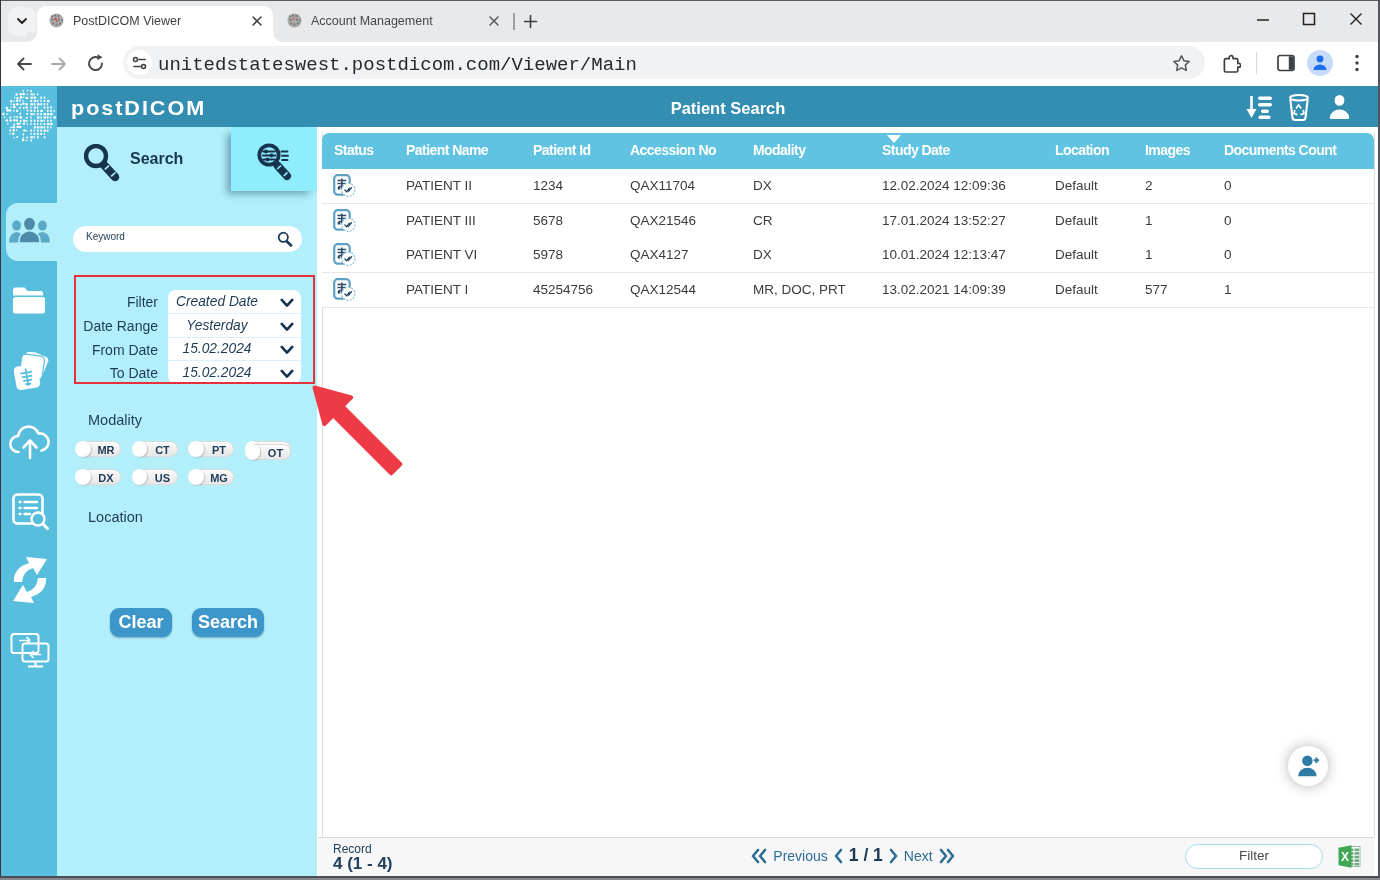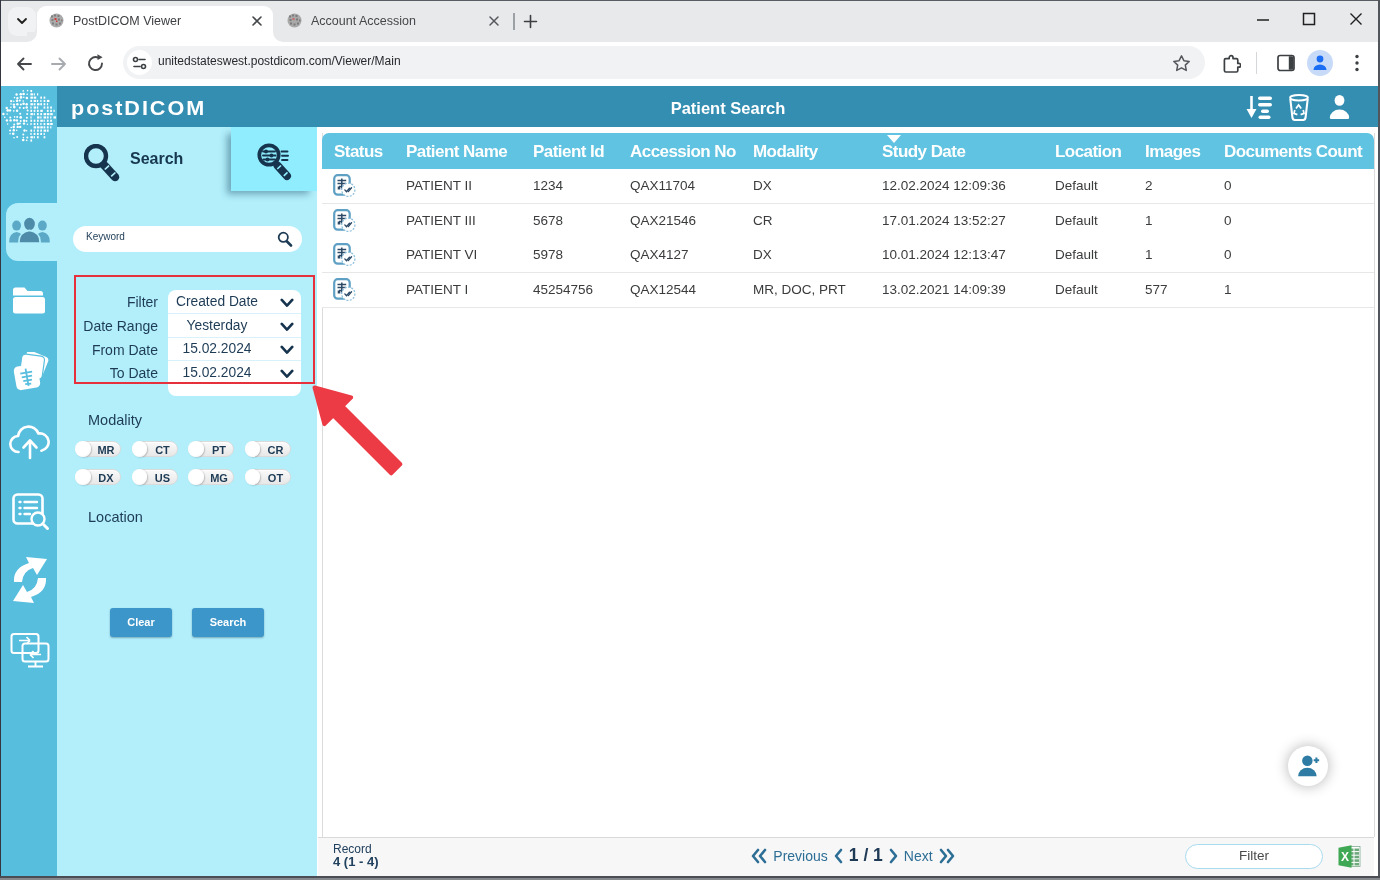--- a/index.html
+++ b/index.html
@@ -8,21 +8,21 @@
   #stage { position:relative; width:1380px; height:880px; }
   svg { display:block; }
 
   
   #tabstrip { left:0; top:0; width:1380px; height:42px; background:#E8E9EB; }
   #toolbar { left:0; top:42px; width:1380px; height:44px; background:#fff; }
   #tabactive { left:37px; top:6px; width:236px; height:36px; background:#fff; border-radius:9px 9px 0 0; }
   .tabtxt { font-size:12.5px; color:#3E4043; white-space:nowrap; }
   #chevbtn { left:8px; top:7px; width:28px; height:29px; border-radius:9px; background:#F1F2F3; }
   #urlpill { left:123px; top:46px; width:1082px; height:33px; border-radius:17px; background:#F1F2F4; }
-  .urltxt { font-size:12px; color:#27292D; }
+  .urltxt { font-size:19px; color:#27292D;font-family:Liberation Mono, monospace; }
   .winborder { background:#585C63; }
 
   
   #appheader { left:57px; top:86px; width:1322px; height:41px; background:#338EB2; }
   #sidebar { left:0px; top:86px; width:57px; height:794px; background:#58BEDE; }
   #panel { left:57px; top:127px; width:260px; height:753px; background:#B2EFFB; }
   #content { left:317px; top:127px; width:1062px; height:753px; background:#fff; }
   .navy { color:#17374F; }
 
   #logo { left:71px; top:97px; color:#fff; font-size:20px; font-weight:bold; letter-spacing:1.8px; transform:scaleX(1.08); transform-origin:left center; }
@@ -30,34 +30,34 @@
 
   
   #sbactive { left:6px; top:203px; width:51px; height:58px; background:#B2EFFB; border-radius:12px 0 0 12px; }
 
   
   #advtab { left:231px; top:127px; width:86px; height:64px; background:#8FEDFD; box-shadow:-6px 5px 7px -2px rgba(21,72,99,0.45); }
   .searchlbl { left:130px; top:150px; font-size:16px; font-weight:bold; }
   #keyword { left:73px; top:226px; width:229px; height:26px; background:#fff; border-radius:13px; }
   #keyword span { position:absolute; left:13px; top:5px; font-size:10px; color:#1D3B55; }
   #redbox { left:74px; top:275px; width:241px; height:109px; border:2.5px solid #E6303B; z-index:5; }
-  #ddgroup { left:168px; top:290px; width:133px; height:106px; background:#fff; border-radius:8px; }
+  #ddgroup { left:168px; top:290px; width:133px; height:94px; background:#fff; border-radius:8px;font-style:italic; }
   .ddsep { position:absolute; left:0; width:133px; height:1px; background:#D8F1FA; }
   .lbl { font-size:14px; color:#1D3B55; }
   .ddval { position:absolute; left:0; width:98px; text-align:center; font-size:13.8px; color:#1D3B55; }
   .chev { position:absolute; left:112px; }
   .pill { position:absolute; width:46px; height:16px; border-radius:8.5px; border:1px solid #DADADA; background:linear-gradient(#FAFAFA,#E7E7E7); box-shadow:inset 0 1px 1px rgba(255,255,255,.8); }
   .knob { position:absolute; left:-1px; top:-1px; width:15.5px; height:15.5px; border-radius:50%; background:radial-gradient(circle at 40% 35%, #FFFFFF 62%, #E8E8E8); box-shadow:1px 0.5px 1.5px rgba(0,0,0,0.22); }
   .pilltxt { position:absolute; left:16px; top:1.5px; width:28px; text-align:center; font-size:11px; font-weight:bold; color:#1D3B55; }
   #locdd { left:73px; top:532px; width:229px; height:27px; background:#fff; border-radius:8px; }
-  .btn { position:absolute; top:608px; height:29px; border-radius:3px; background:#3D96C9; color:#fff; font-size:11px; font-weight:bold; text-align:center; line-height:28px; box-shadow:0 1px 2px rgba(0,40,70,.35); }
+  .btn { position:absolute; top:608px; height:29px; border-radius:9px; background:#3D96C9; color:#fff; font-size:18px; font-weight:bold; text-align:center; line-height:28px; box-shadow:0 1px 2px rgba(0,40,70,.35); }
 
   
   #thead { left:5px; top:0px; width:1052px; height:36px; background:#60C3E1; border-radius:7px 7px 0 0; }
-  .th { position:absolute; top:9px; font-size:17px; font-weight:bold; color:#fff; white-space:nowrap; letter-spacing:-0.55px; }
+  .th { position:absolute; top:9px; font-size:14px; font-weight:bold; color:#fff; white-space:nowrap; letter-spacing:-0.55px; }
   .trow { position:absolute; left:5px; width:1052px; height:35px; border-bottom:1px solid #E5E7E9; background:#fff; }
   .cell { position:absolute; top:9px; font-size:13.5px; color:#3A3B3D; white-space:nowrap; }
   .pag { color:#2D6E95; font-size:14px; }
   #filterinp { position:absolute; left:1185px; top:844px; width:138px; height:25px; border:1.5px solid #A9DBEF; border-radius:12.5px; background:#fff; text-align:center; font-size:13.5px; color:#4A4A4A; line-height:22px; }
   #fab { left:1288px; top:746px; width:40px; height:40px; border-radius:50%; background:#fff; box-shadow:0 0 14px rgba(0,0,0,0.30); }
 </style>
 </head>
 <body>
 <div id="stage">
 
@@ -103,21 +103,21 @@
         <rect x="8.5" y="2" width="2" height="2"></rect>
         <rect x="2.5" y="6" width="2" height="2"></rect>
         <rect x="9" y="5.5" width="2" height="2"></rect>
         <rect x="12" y="6.5" width="1.5" height="2"></rect>
         <rect x="3" y="9.5" width="2" height="2"></rect>
         <rect x="6.5" y="10.5" width="2" height="2"></rect>
         <rect x="10" y="9.5" width="2" height="2"></rect>
         <rect x="5.5" y="5" width="2" height="2" fill="#C96A6A"></rect>
       </g>
     </svg>
-  <div class="abs tabtxt" style="left:311px;top:14px;color:#45484B">Account Accession</div>
+  <div class="abs tabtxt" style="left:311px;top:14px;color:#45484B">Account Management</div>
   <svg class="abs" style="left:488px;top:15px" width="12" height="12" viewBox="0 0 12 12">
       <path d="M2 2 L10 10 M10 2 L2 10" stroke="#55585B" stroke-width="1.5" stroke-linecap="round"></path>
     </svg>
   <div class="abs" style="left:513px;top:13px;width:1.5px;height:17px;background:#9DA1A6"></div>
   <svg class="abs" style="left:523px;top:14px" width="15" height="15" viewBox="0 0 15 15">
       <path d="M7.5 1.5 V13.5 M1.5 7.5 H13.5" stroke="#3C3F42" stroke-width="1.6" stroke-linecap="round"></path>
     </svg>
 
   <svg class="abs" style="left:1253px;top:12px" width="20" height="16" viewBox="0 0 20 16">
       <path d="M4 8 H16" stroke="#202020" stroke-width="1.5"></path>
@@ -528,21 +528,21 @@
       <div class="pilltxt">DX</div>
     </div>
   <div class="pill abs" style="left:131.5px;top:469px">
       <div class="knob"></div>
       <div class="pilltxt">US</div>
     </div>
   <div class="pill abs" style="left:188px;top:469px">
       <div class="knob"></div>
       <div class="pilltxt">MG</div>
     </div>
-  <div class="pill abs" style="left:244.5px;top:469px">
+  <div class="pill abs" style="left:244.5px;top:444px">
       <div class="knob"></div>
       <div class="pilltxt">OT</div>
     </div>
   <div class="abs lbl" style="left:88px;top:509px;font-size:14.5px">Location</div>
 
   <div class="btn" style="left:110px;width:62px">Clear</div>
   <div class="btn" style="left:192px;width:72px">Search</div>
 
   <svg width="0" height="0" style="position:absolute">
     <defs>
@@ -629,21 +629,21 @@
         <div class="cell" style="left:431px">MR, DOC, PRT</div>
         <div class="cell" style="left:560px">13.02.2021 14:09:39</div>
         <div class="cell" style="left:733px">Default</div>
         <div class="cell" style="left:823px">577</div>
         <div class="cell" style="left:902px">1</div>
     </div>
   </div>
 
   <div class="abs" style="left:318px;top:837px;width:1056px;height:39px;background:#F7F7F8;border-top:1px solid #D9D9D9"></div>
   <div class="abs navy" style="left:333px;top:842px;font-size:12px;color:#21415E">Record</div>
-  <div class="abs navy" style="left:333px;top:854px;font-size:13px;font-weight:bold;color:#21415E">4 (1 - 4)</div>
+  <div class="abs navy" style="left:333px;top:854px;font-size:17px;font-weight:bold;color:#21415E">4 (1 - 4)</div>
   <div class="abs" style="left:703px;top:845px;width:300px;display:flex;align-items:center;justify-content:center;gap:6px">
       <svg width="16" height="16" viewBox="0 0 16 16" style="display:inline">
         <path d="M7 2 L2 8 L7 14 M14 2 L9 8 L14 14" fill="none" stroke="#2D6E95" stroke-width="2.6" stroke-linecap="round" stroke-linejoin="round"></path>
       </svg>
       <span class="pag">Previous</span>
       <svg width="9" height="16" viewBox="0 0 9 16" style="display:inline">
         <path d="M7 2 L2 8 L7 14" fill="none" stroke="#2D6E95" stroke-width="2.6" stroke-linecap="round" stroke-linejoin="round"></path>
       </svg>
       <span class="pag" style="font-size:17.5px;font-weight:bold;color:#1F3A55">1 / 1</span>
       <svg width="9" height="16" viewBox="0 0 9 16" style="display:inline">

